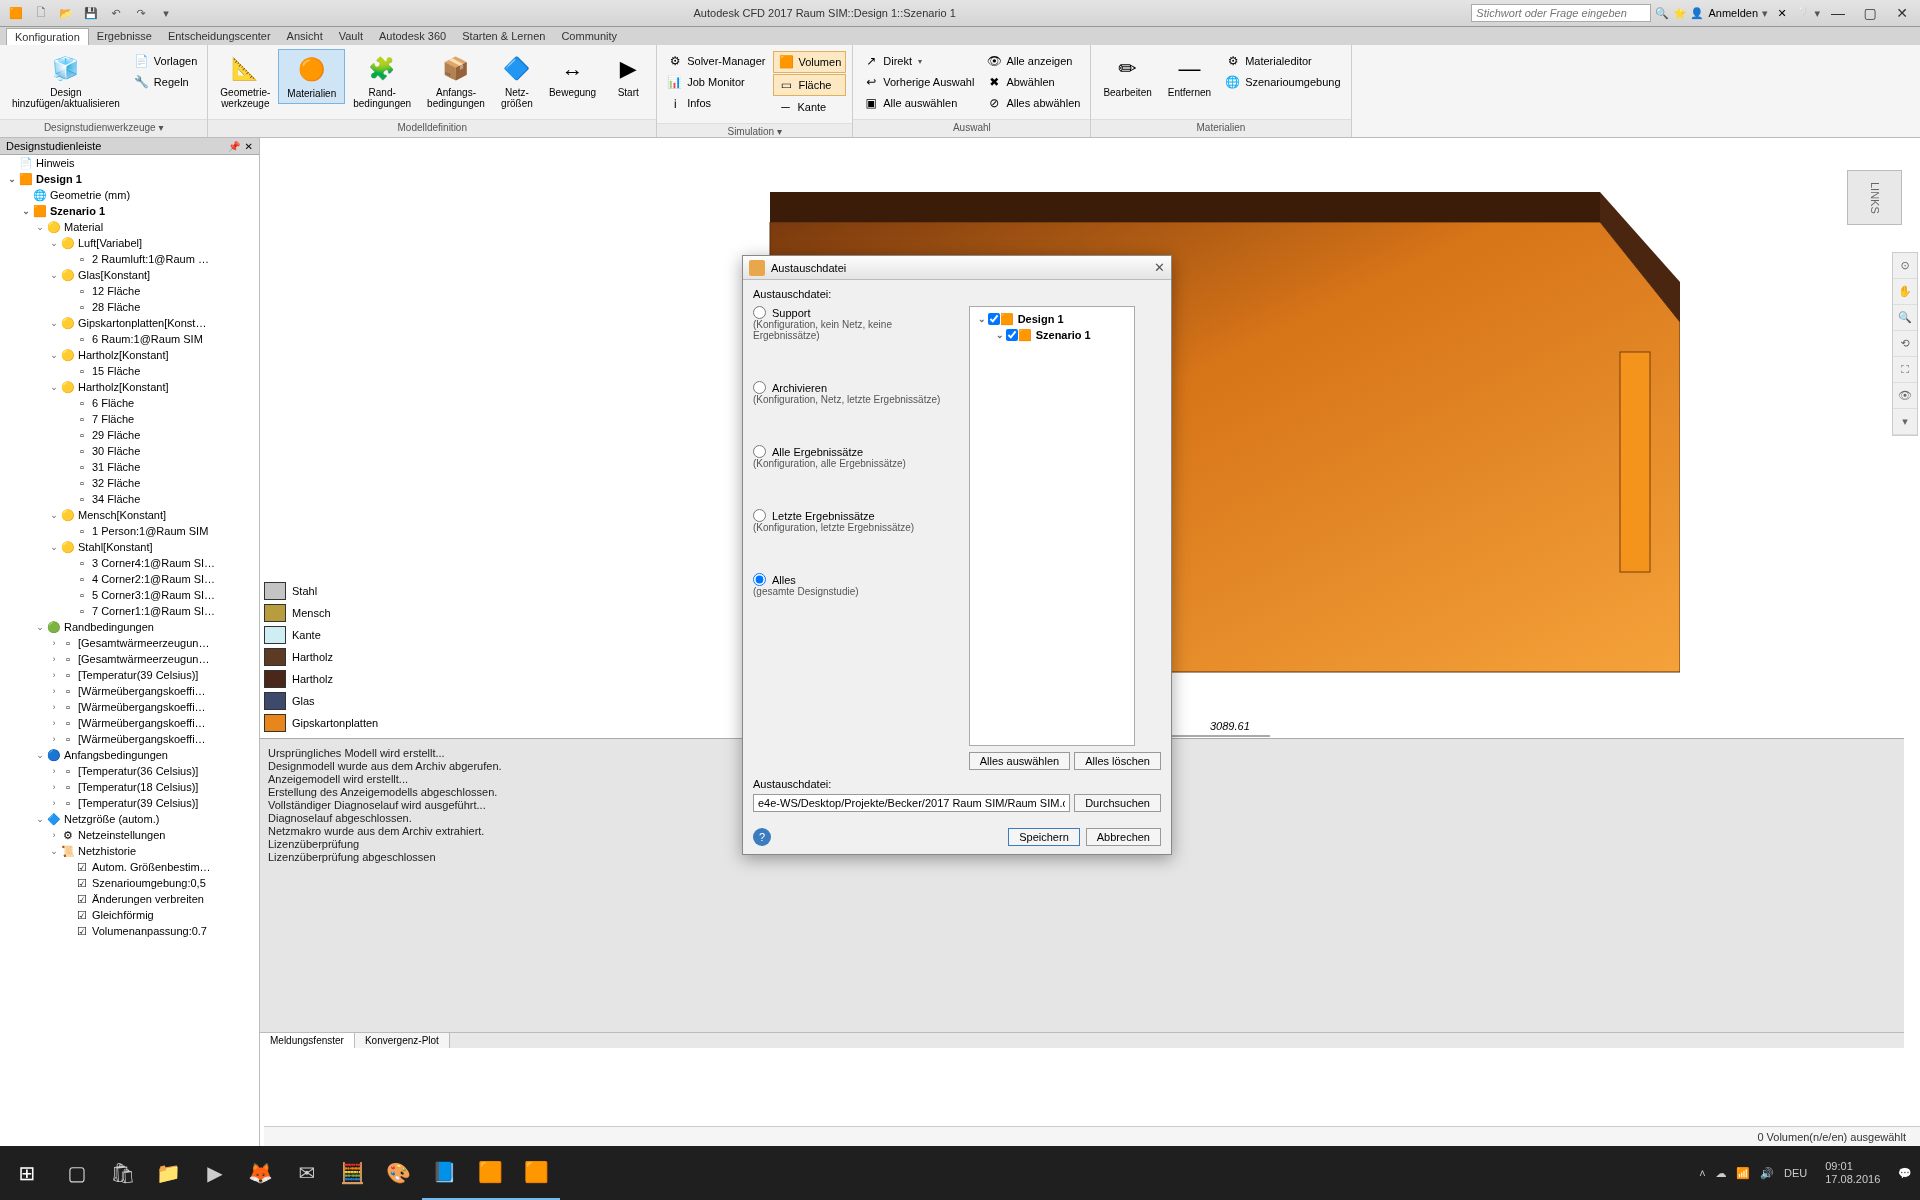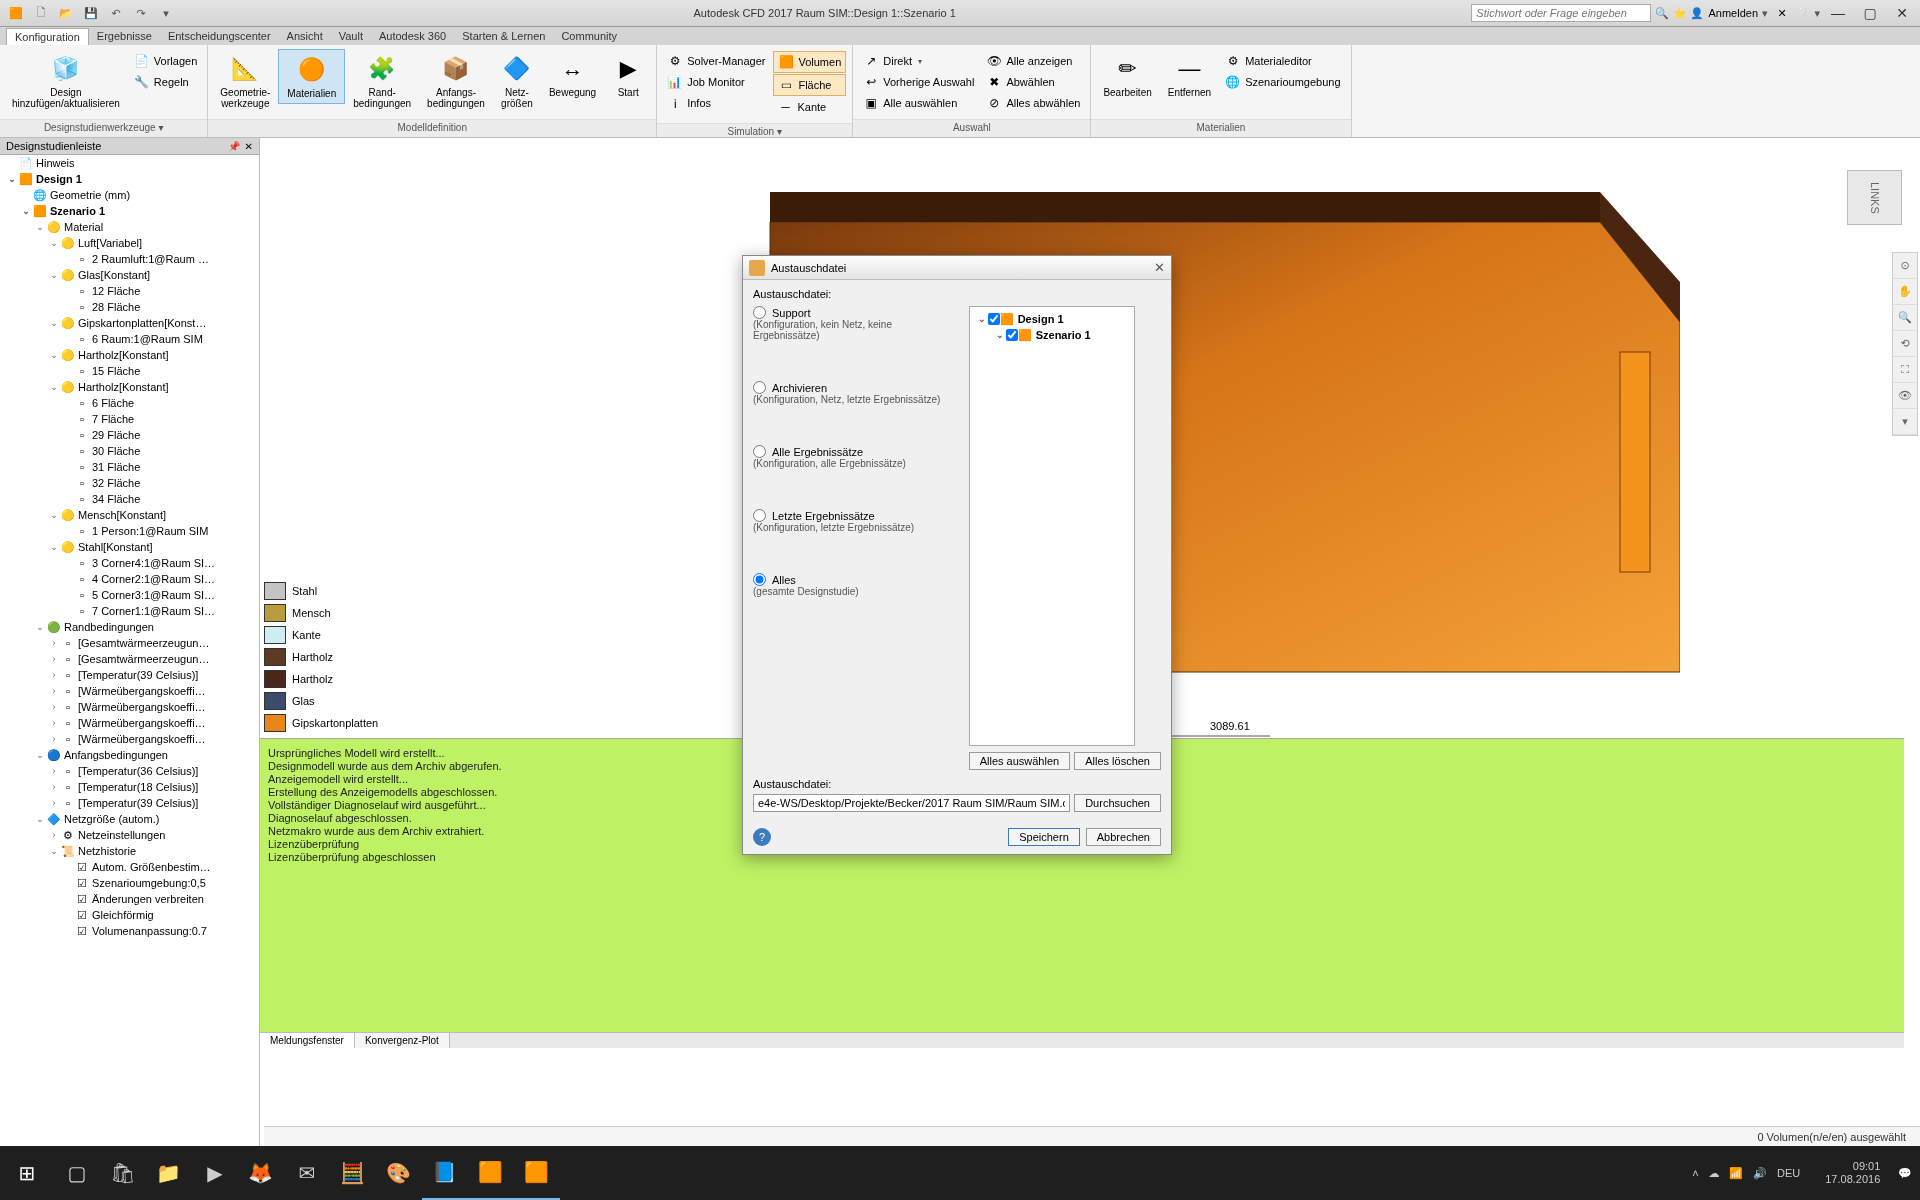--- a/index.html
+++ b/index.html
@@ -34,21 +34,21 @@
 .tree-row .exp{width:12px;text-align:center;color:#666;font-size:9px;}
 .tree-row .ic{width:16px;height:14px;display:inline-flex;align-items:center;justify-content:center;margin-right:2px;}
 .tree-row.bold{font-weight:bold;}
 .viewport{flex:1;position:relative;background:#fff;}
 .canvas-3d{position:absolute;top:14px;left:0;right:0;height:570px;background:#fff;}
 .room-box{position:absolute;left:340px;top:40px;width:1080px;height:500px;}
 .legend{position:absolute;left:4px;top:430px;}
 .legend-row{display:flex;align-items:center;margin-bottom:4px;}
 .legend-sq{width:22px;height:18px;border:1px solid #333;margin-right:6px;}
 .scalebar{position:absolute;left:670px;top:580px;width:340px;height:22px;}
-.msg-panel{position:absolute;left:0;right:16px;top:600px;height:310px;border-top:1px solid #aaa;background:#bef264;}
+.msg-panel{position:absolute;left:0;right:16px;top:600px;height:310px;border-top:1px solid #aaa;background:#e5e5e5;}
 .msg-text{padding:8px;font-size:11px;line-height:13px;color:#222;}
 .msg-tabs{position:absolute;bottom:0;left:0;display:flex;background:#e8e8e8;border-top:1px solid #bbb;width:100%;}
 .msg-tabs span{padding:2px 10px;border-right:1px solid #bbb;background:#f5f5f5;font-size:10px;}
 .msg-tabs span.active{background:#fff;}
 .status{position:absolute;left:264px;right:0;bottom:54px;height:20px;background:#f5f5f5;border-top:1px solid #ccc;display:flex;align-items:center;justify-content:flex-end;padding-right:14px;font-size:11px;color:#333;}
 .navcube{position:absolute;right:18px;top:18px;width:55px;height:55px;background:#e8e8e8;border:1px solid #bbb;display:flex;align-items:center;justify-content:center;font-size:9px;color:#666;writing-mode:vertical-rl;}
 .side-tools{position:absolute;right:2px;top:100px;width:26px;background:#f0f0f0;border:1px solid #ccc;display:flex;flex-direction:column;}
 .side-tools div{height:26px;display:flex;align-items:center;justify-content:center;color:#666;border-bottom:1px solid #ddd;}
 .dialog{position:absolute;left:742px;top:255px;width:430px;background:#f0f0f0;border:1px solid #888;box-shadow:0 4px 16px rgba(0,0,0,0.35);z-index:100;}
 .dialog-title{height:24px;background:linear-gradient(#fdfdfd,#e4e4e4);border-bottom:1px solid #bbb;display:flex;align-items:center;padding:0 6px;}
@@ -70,21 +70,21 @@
 .path-row input{flex:1;border:1px solid #999;padding:2px 4px;background:#fff;}
 .dlg-footer{display:flex;justify-content:flex-end;gap:6px;margin-top:16px;align-items:center;}
 .dlg-footer .help{width:18px;height:18px;border-radius:50%;background:#3b7bbf;color:#fff;display:flex;align-items:center;justify-content:center;font-size:11px;margin-right:auto;}
 .taskbar{position:absolute;left:0;right:0;bottom:0;height:54px;background:#1f1f1f;display:flex;align-items:center;color:#ccc;}
 .taskbar .start{width:54px;height:54px;display:flex;align-items:center;justify-content:center;font-size:20px;color:#fff;}
 .taskbar .search{flex:0 0 310px;height:38px;background:#2b2b2b;display:flex;align-items:center;padding-left:12px;color:#aaa;margin-right:6px;}
 .taskbar .tb-ic{width:46px;height:54px;display:flex;align-items:center;justify-content:center;font-size:20px;}
 .taskbar .tb-ic.active{border-bottom:2px solid #76b9ed;}
 .taskbar .sp{flex:1;}
 .taskbar .tray{display:flex;align-items:center;gap:10px;padding-right:8px;font-size:11px;}
-.taskbar .clock{text-align:right;line-height:13px;padding:0 8px;margin-left:7px;}
+.taskbar .clock{text-align:left;line-height:13px;padding:0 8px;}
 svg{display:block;}
 .chk{width:12px;height:12px;}
 .dropdown-arrow{font-size:8px;color:#555;margin-left:2px;}
 </style>
 </head>
 <body>
 
 <div class="titlebar">
   <div class="qat">
     <div class="qat-btn">🟧</div>
@@ -571,21 +571,21 @@
             <div class="legend-sq" style="background:#e8861b"></div>
             <span>Gipskartonplatten</span>
           </div>
         </div>
       <div class="scalebar">
         <svg width="340" height="22">
           <line x1="0" y1="4" x2="340" y2="4" stroke="#555"></line>
           <rect x="0" y="8" width="340" height="6" fill="#d4d4d4" stroke="#888"></rect>
         </svg>
         <span style="position:absolute;left:170px;top:-12px;">4</span>
-        <span style="position:absolute;left:280px;top:-12px;">3089.61</span>
+        <span style="position:absolute;left:280px;top:-12px;font-style:italic;">3089.61</span>
       </div>
       <div class="navcube">
           <span>LINKS</span>
         </div>
       <div class="side-tools">
         <div>⊙</div>
         <div>✋</div>
         <div>🔍</div>
         <div>⟲</div>
         <div>⛶</div>

